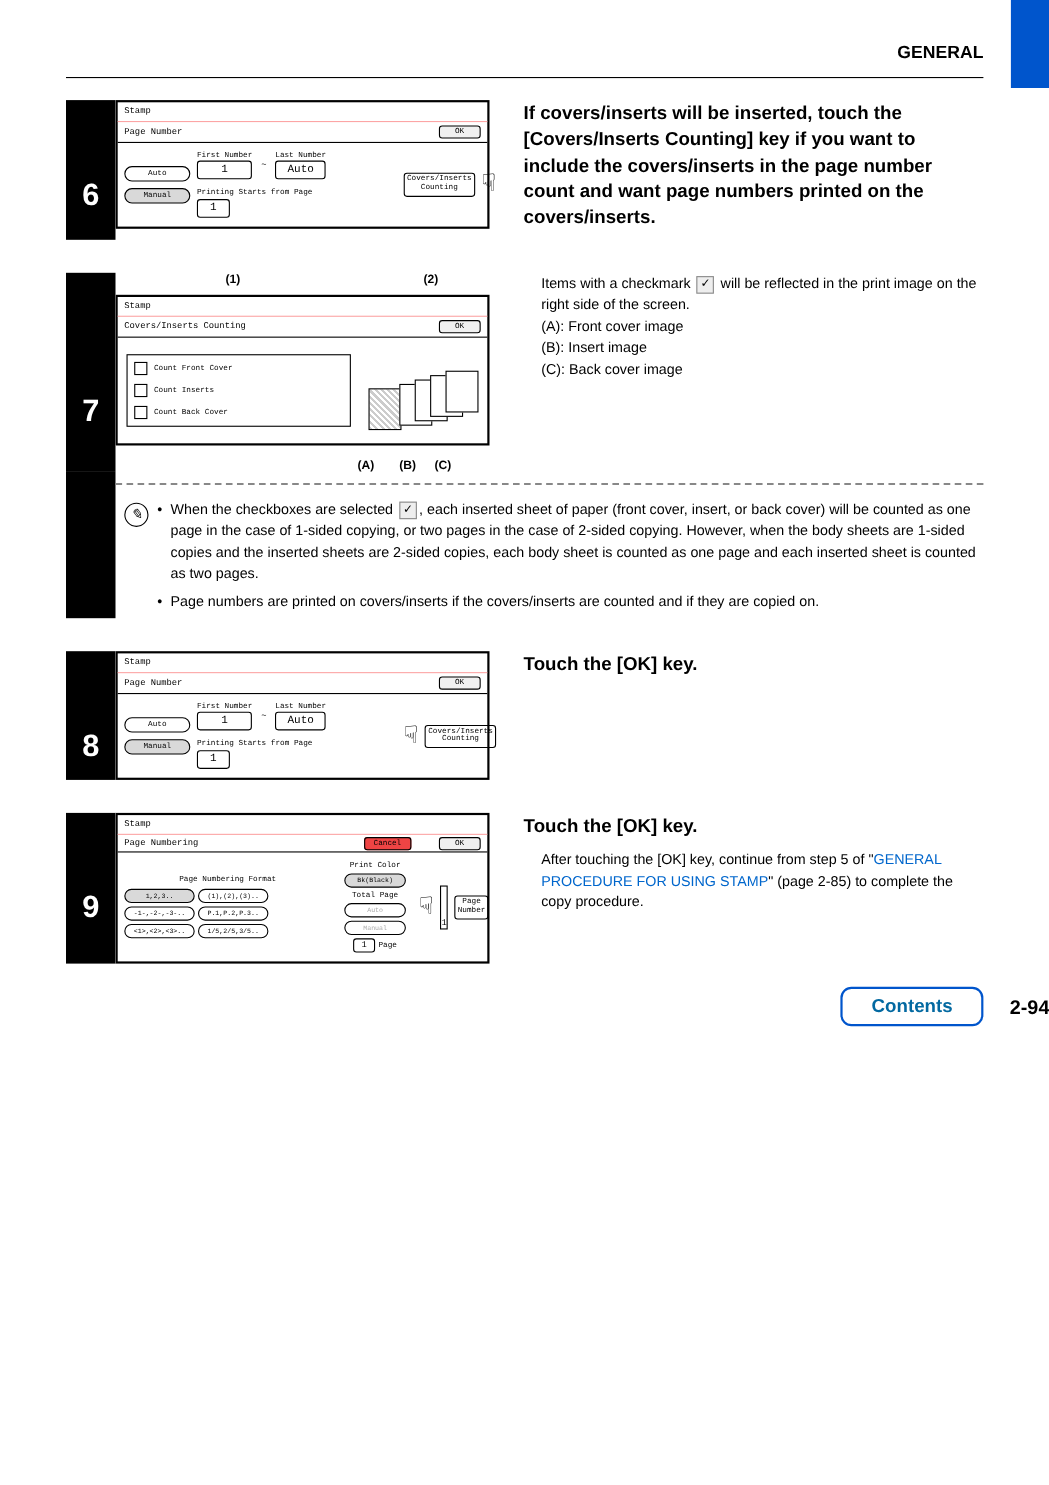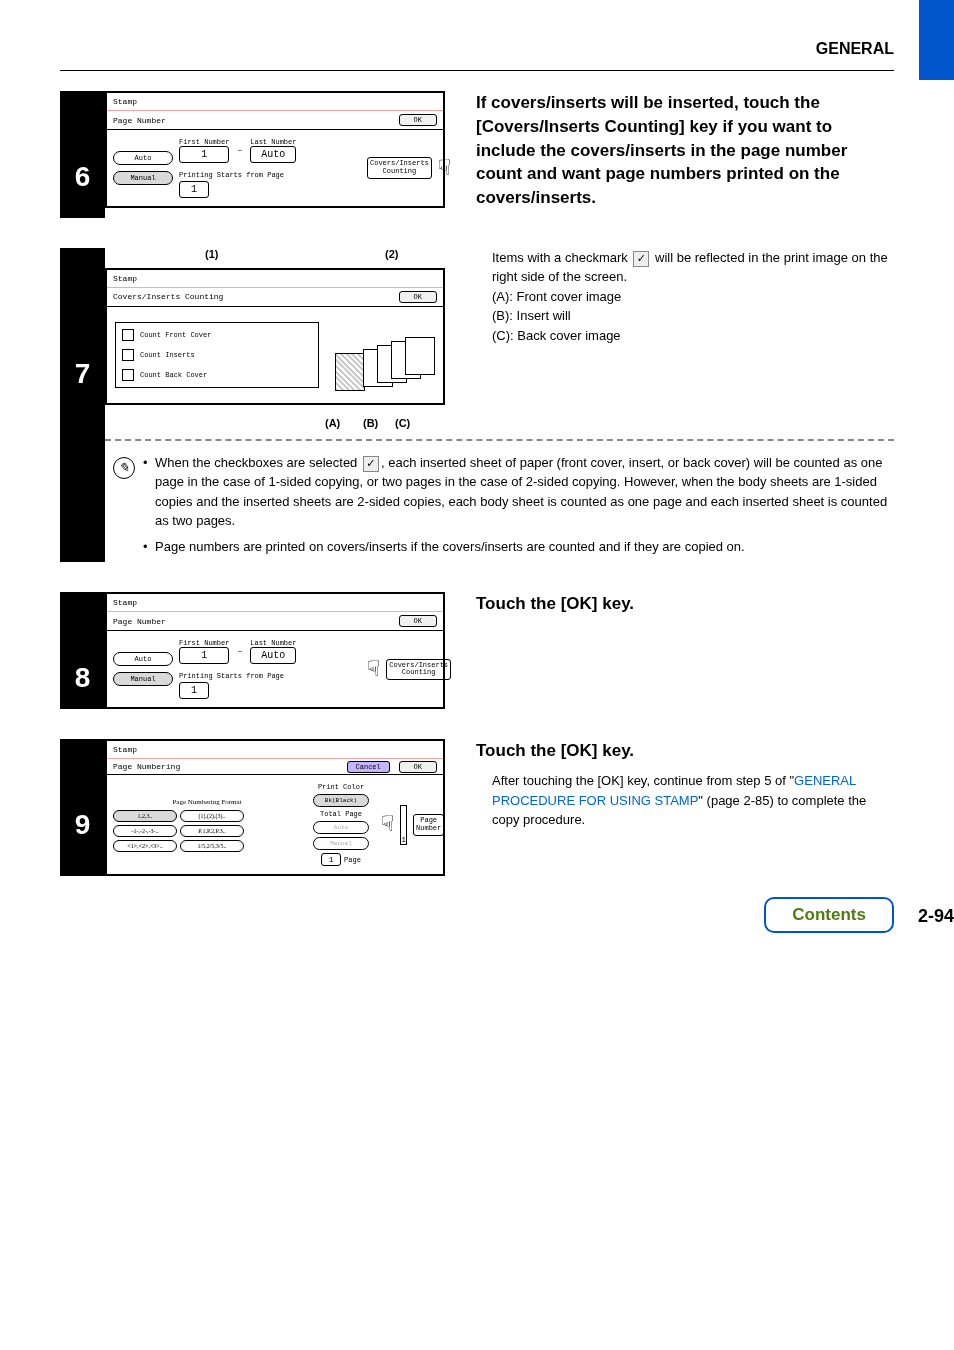--- a/index.html
+++ b/index.html
@@ -14,21 +14,21 @@
   .panel-col { width: 340px; padding: 0; }
   .text-col { flex: 1; padding-left: 31px; }
   .instr { font-weight: bold; font-size: 17px; line-height: 1.4; margin-bottom: 8px; }
   .body-text { font-size: 13px; line-height: 1.5; margin-left: 16px; }
   .link { color: #0066cc; }
   
   .panel { border: 2px solid #000; background: #fff; font-family: "Courier New", monospace; font-size: 8px; padding: 0; }
   .panel-title { border-bottom: 1px solid #fca5a5; padding: 4px 6px; }
   .panel-sub { display:flex; justify-content:space-between; align-items:center; border-bottom:1px solid #000; padding:3px 6px; }
   .ok-btn { border:1px solid #000; border-radius:3px; padding:1px 14px; font-size:7px; background:#f0f0f0; }
-  .cancel-btn { border:1px solid #000; border-radius:3px; padding:1px 8px; font-size:7px; background:#c4b5fd; margin-right:4px;}
+  .cancel-btn { border:1px solid #000; border-radius:3px; padding:1px 8px; font-size:7px; background:#ef4444; margin-right:20px;}
   .panel-body { padding: 8px 6px; display:flex; gap:6px;align-items:center; }
   .left-btns { display:flex; flex-direction:column; gap:6px; width:60px; }
   .mini-btn { border:1px solid #000; border-radius:10px; padding:2px 4px; text-align:center; font-size:7px; }
   .mini-btn.sel { background:#d9d9d9; }
   .mid-area { flex:1; }
   .field-row { display:flex; gap:8px; align-items:center; margin-bottom:4px; }
   .field-lbl { font-size:7px; }
   .num-box { border:1px solid #000; border-radius:3px; padding:2px 8px; font-size:10px; min-width:20px; text-align:center; }
   .right-area { display:flex; flex-direction:row; align-items:center; gap:6px; width:70px; }
   .covers-btn { border:1px solid #000; border-radius:3px; font-size:7px; text-align:center; padding:2px 2px; line-height:1.1; }
@@ -46,21 +46,21 @@
   .note-icon { width:22px; height:22px; border:1.5px solid #000; border-radius:50%; display:flex; align-items:center; justify-content:center; font-style:italic; font-size:13px; }
   .note-text { flex:1; font-size:13px; line-height:1.5; }
   .note-text ul { list-style: none; padding-left: 0; }
   .note-text li { position:relative; padding-left:12px; margin-bottom:6px; }
   .note-text li::before { content:"•"; position:absolute; left:0; }
   .chk-inline { display:inline-flex; width:16px; height:16px; border:1px solid #888; background:#eee; align-items:center; justify-content:center; font-size:11px; vertical-align:middle; margin:0 2px; }
   .fmt-grid { display:grid; grid-template-columns: repeat(2, 64px); gap:3px; }
   .fmt-btn { border:1px solid #000; border-radius:8px; font-size:6px; padding:2px 2px; text-align:center; }
   .fmt-btn.sel { background:#d9d9d9; }
   .footer { text-align:right; font-weight:bold; font-size:18px; position:relative; }
-  .contents-btn { position:absolute; right:60px; bottom:-6px; border:2px solid #0055cc; border-radius:10px; padding:6px 26px; color:#4d7c0f; font-weight:bold; font-size:17px; background:#fff; }
+  .contents-btn { position:absolute; right:60px; bottom:-6px; border:2px solid #0055cc; border-radius:10px; padding:6px 26px; color:#0369a1; font-weight:bold; font-size:17px; background:#fff; }
   .panel-wrap7 { position:relative; padding-top:20px; }
   .step7-full { flex-direction:column; }
 </style>
 </head>
 <body>
 
 <div class="page">
   <div class="right-edge"></div>
   <div class="header">GENERAL</div>
   <div class="hr"></div>
@@ -148,21 +148,21 @@
             <span class="callout-lbl" style="left:220px; bottom:0;">(A)</span>
             <span class="callout-lbl" style="left:258px; bottom:0;">(B)</span>
             <span class="callout-lbl" style="left:290px; bottom:0;">(C)</span>
           </div>
         </div>
       </div>
       <div class="text-col">
         <div class="body-text">
           <span>Items with a checkmark </span><span class="chk-inline">✓</span><span> will be reflected in the print image on the right side of the screen.</span><br>
           <span>(A): Front cover image</span><br>
-          <span>(B): Insert will</span><br>
+          <span>(B): Insert image</span><br>
           <span>(C): Back cover image</span>
         </div>
       </div>
     </div>
     <div style="display:flex;">
       <div style="width:45px; background:#000;"></div>
       <div style="flex:1;">
         <div class="dash-sep"></div>
         <div class="note-row" style="margin:0 0 0 8px;">
           <div class="note-icon-col">
@@ -227,21 +227,21 @@
       <div class="panel">
         <div class="panel-title">Stamp</div>
         <div class="panel-sub">
           <span>Page Numbering</span>
           <span>
             <span class="cancel-btn">Cancel</span>
             <span class="ok-btn">OK</span>
           </span>
         </div>
         <div class="panel-body">
-          <div style="flex:1;font-family:Liberation Serif, serif;">
+          <div style="flex:1;">
             <div class="field-lbl" style="text-align:center;margin-bottom:4px;">Page Numbering Format</div>
             <div class="fmt-grid">
               <div class="fmt-btn sel">1,2,3..</div>
               <div class="fmt-btn">(1),(2),(3)..</div>
               <div class="fmt-btn">-1-,-2-,-3-..</div>
               <div class="fmt-btn">P.1,P.2,P.3..</div>
               <div class="fmt-btn">&lt;1&gt;,&lt;2&gt;,&lt;3&gt;..</div>
               <div class="fmt-btn">1/5,2/5,3/5..</div>
             </div>
           </div>

